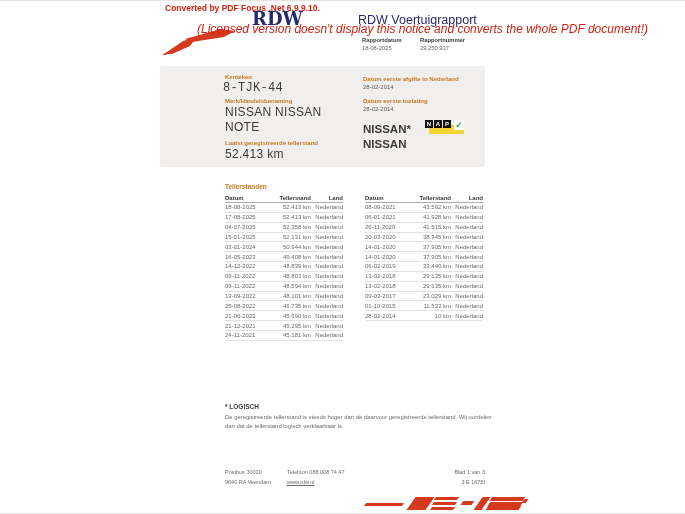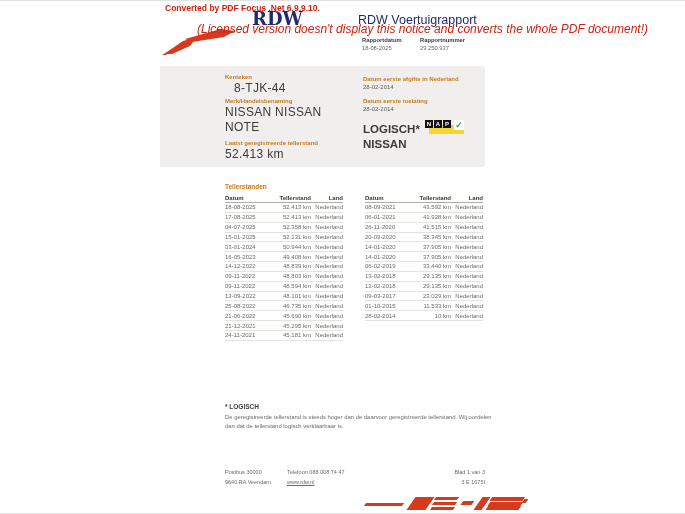--- a/index.html
+++ b/index.html
@@ -69,33 +69,33 @@
 <div class="abs rdw-text">RDW</div>
 
 <div class="abs report-title">RDW Voertuigrapport</div>
 <div class="abs meta-label" style="left:362px; top:37px;">Rapportdatum</div>
 <div class="abs meta-value" style="left:362px; top:45px;">18-08-2025</div>
 <div class="abs meta-label" style="left:420px; top:37px;">Rapportnummer</div>
 <div class="abs meta-value" style="left:420px; top:45px;">29.250.937</div>
 
 <div class="abs card">
   <div class="lbl" style="left:65px; top:8px;">Kenteken</div>
-  <div class="big" style="left:74px; top:15px;">8-TJK-44</div>
+  <div class="big" style="left:63px; top:15px;font-family:Liberation Mono, monospace;">8-TJK-44</div>
   <div class="lbl" style="left:65px; top:32px;">Merk/Handelsbenaming</div>
   <div class="big" style="left:65px; top:39px; width:112px; line-height:15px;">NISSAN NISSAN NOTE</div>
   <div class="lbl" style="left:65px; top:74px;">Laatst geregistreerde tellerstand</div>
   <div class="big" style="left:65px; top:81px;">52.413 km</div>
 
   <div class="lbl" style="left:203px; top:10px;">Datum eerste afgifte in Nederland</div>
   <div class="sm" style="left:203px; top:18px;">28-02-2014</div>
   <div class="lbl" style="left:203px; top:32px;">Datum eerste toelating</div>
   <div class="sm" style="left:203px; top:40px;">28-02-2014</div>
 
   <div class="oordeel">
-    <span>LOGISCH*</span><br>
+    <span>NISSAN*</span><br>
     <span>NISSAN</span>
   </div>
 
   <div class="nap">
     <div class="bar"></div>
     <div class="bx" style="left:0px;">N</div>
     <div class="bx" style="left:9px;">A</div>
     <div class="bx" style="left:18px;">P</div>
     <div class="chk">✓</div>
   </div>

